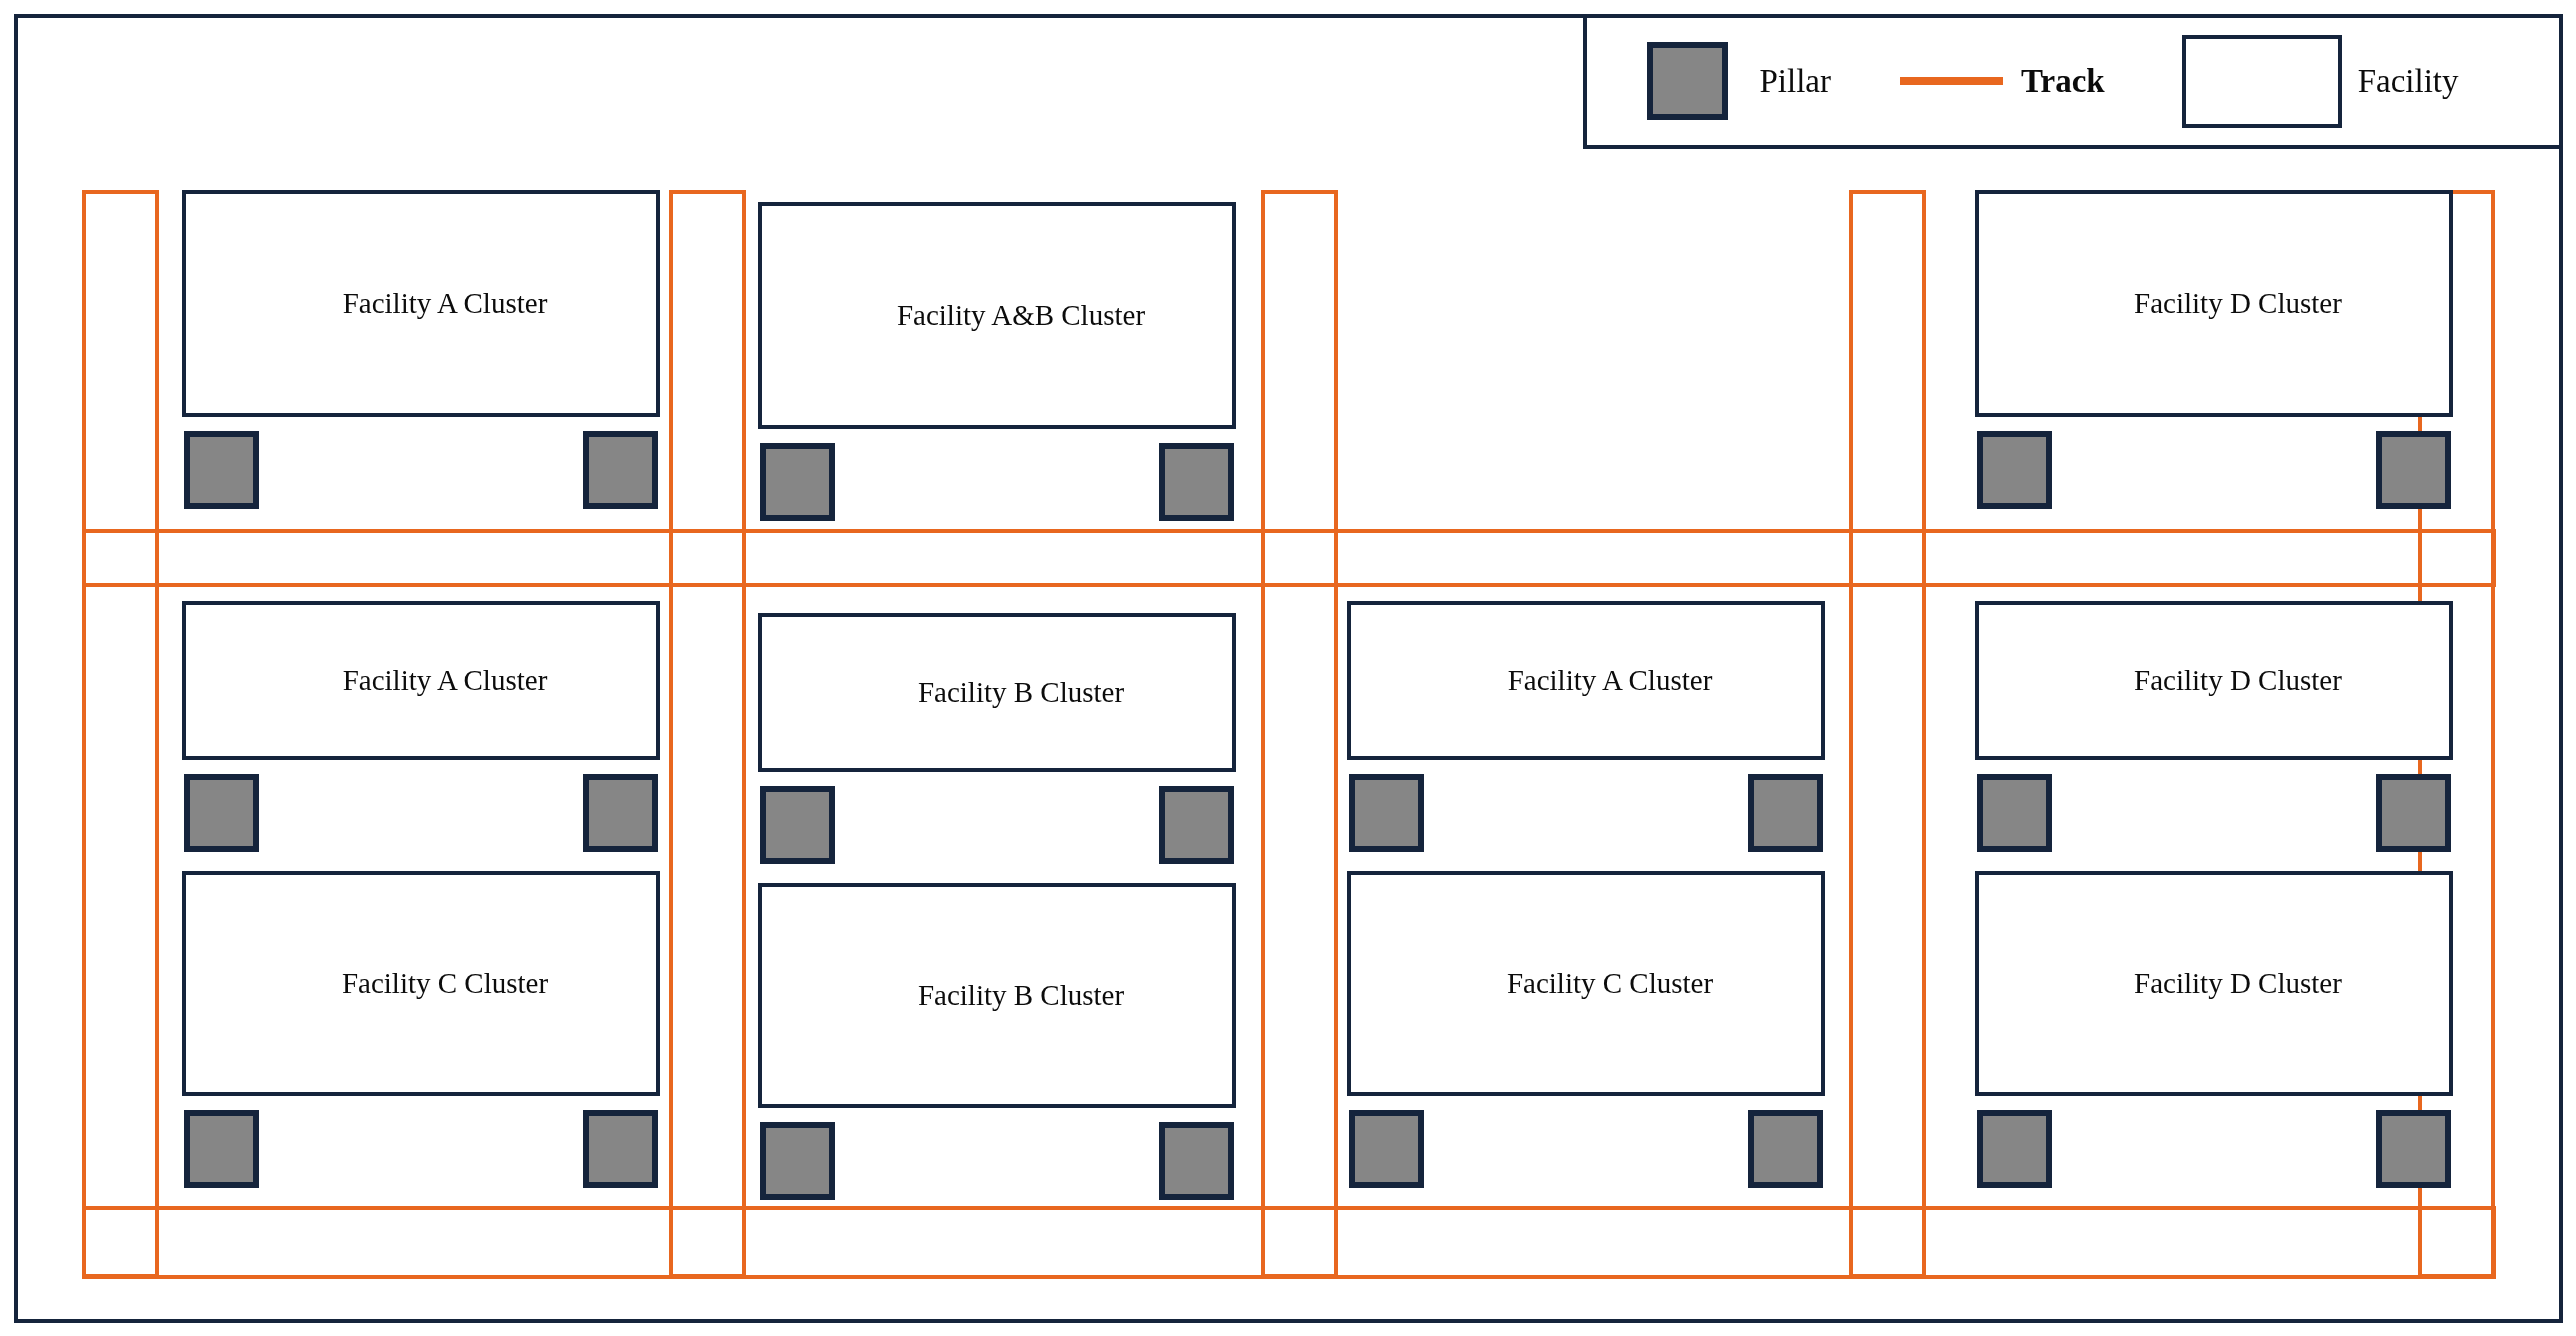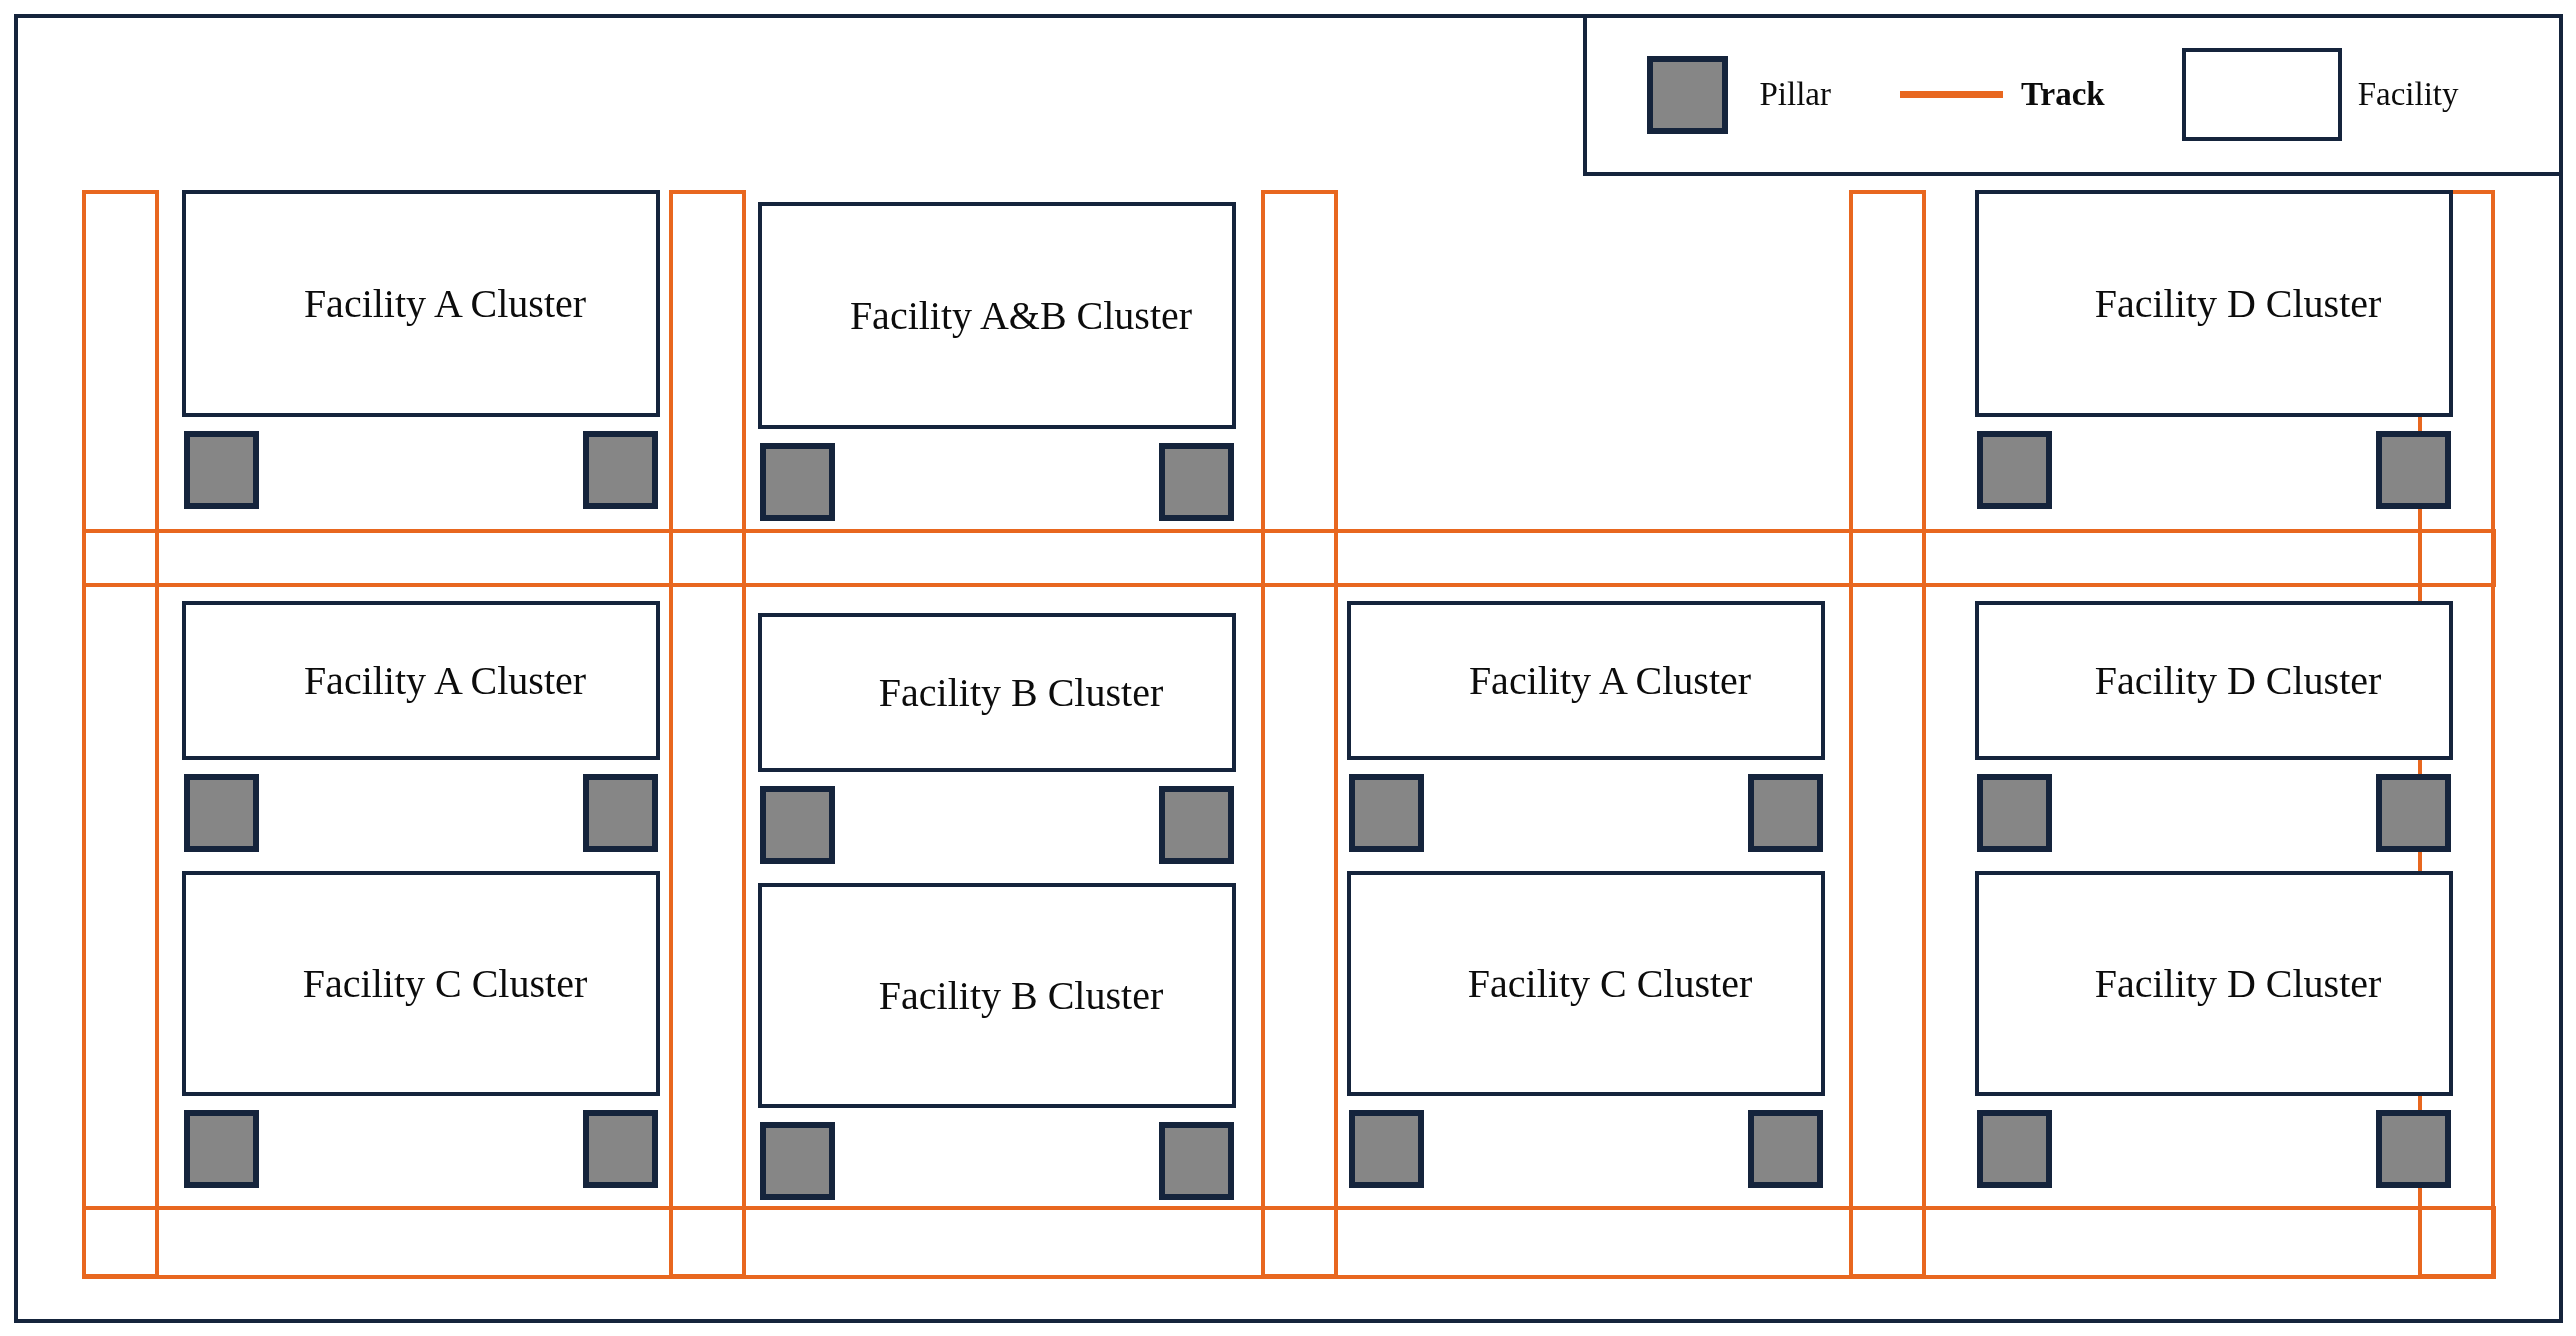--- a/index.html
+++ b/index.html
@@ -26,21 +26,21 @@
     left: 13.7px; top: 13.7px;
     width: 2549px; height: 1309px;
     border: 4.1px solid var(--outline);
     background: transparent;
   }
 
   
   .legend {
     position: absolute;
     left: 1583px; top: 13.7px;
-    width: 980px; height: 162px;
+    width: 980px; height: 135px;
     border: 4.1px solid var(--outline);
     background: var(--paper);
     display: flex;
     align-items: center;
     font-size: 33px;
   }
   .legend .sw-pillar {
     width: 81px; height: 78px;
     margin-left: 60px;
     background: var(--pillar);
@@ -94,21 +94,21 @@
   .fbox {
     position: absolute;
     left: 0; top: 0;
     width: 478px;
     height: var(--boxH);
     border: 4.8px solid var(--outline);
     background: var(--paper);
     display: flex;
     align-items: center;
     justify-content: center;
-    font-size: 40px;
+    font-size: 29px;
     white-space: nowrap;
     padding-left: 48px;
   }
   .pillar {
     position: absolute;
     top: calc(var(--boxH) + 14.4px);
     width: 75px; height: 78px;
     background: var(--pillar);
     border: 6.2px solid var(--outline);
   }

